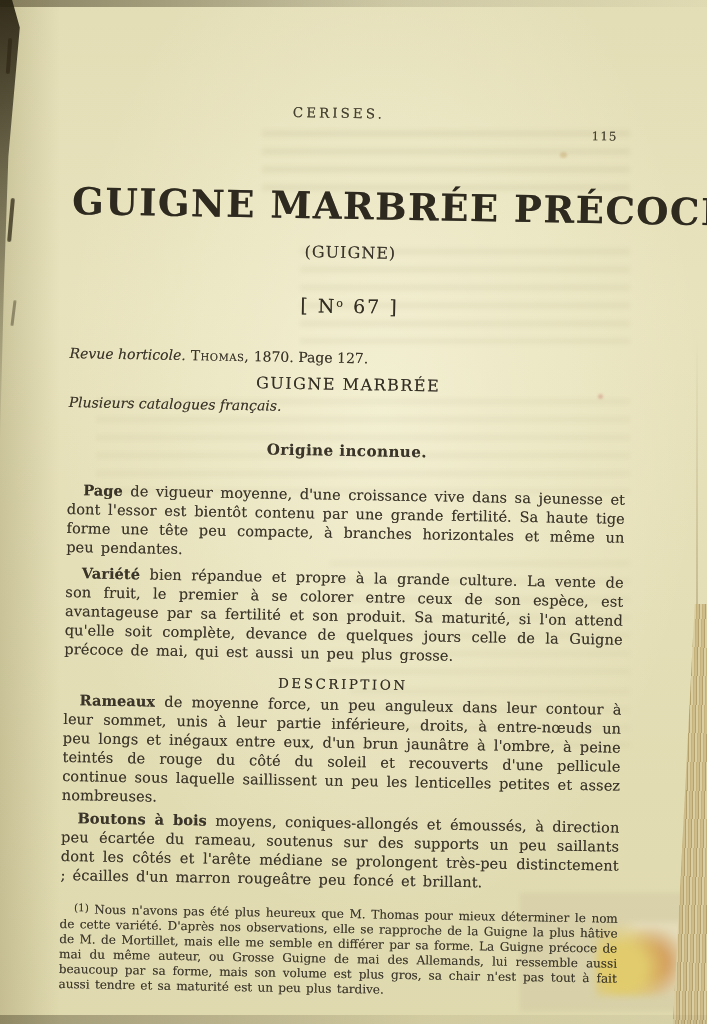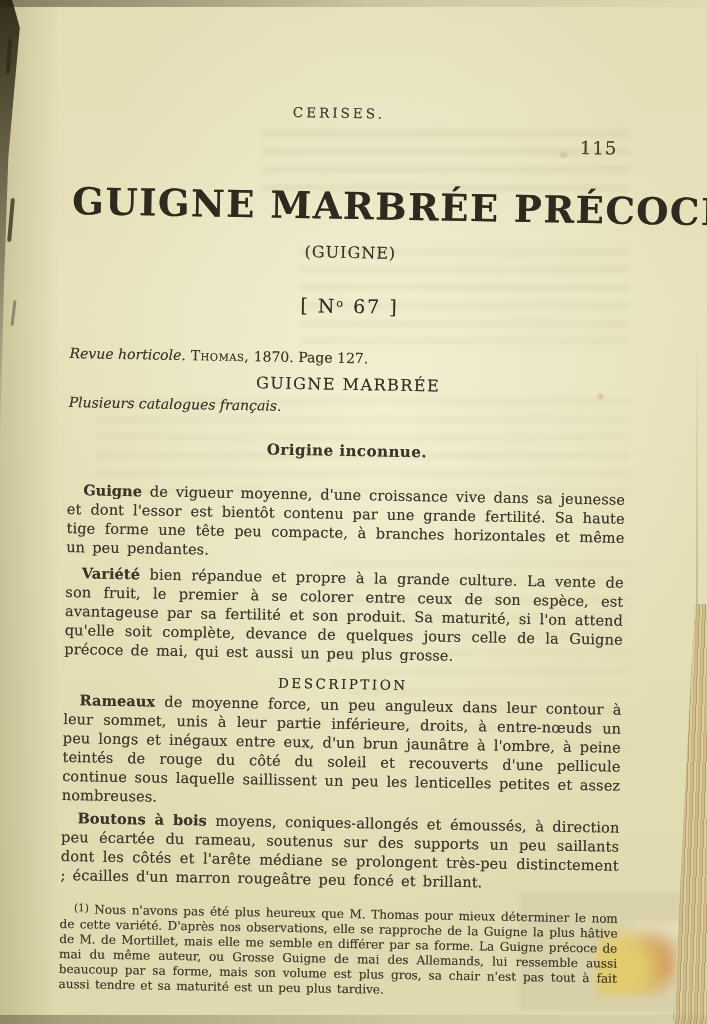--- a/index.html
+++ b/index.html
@@ -50,21 +50,21 @@
   .g5{left:350px;top:688px;width:280px;height:60px;opacity:.26;}
   .speck{position:absolute;border-radius:50%;}
   .s1{left:598px;top:394px;width:5px;height:5px;background:rgba(200,120,110,.4);filter:blur(1px);}
   .s2{left:560px;top:152px;width:7px;height:6px;background:rgba(190,150,90,.35);filter:blur(1px);}
   
   .page-content{position:absolute;left:74px;top:104px;width:558px;
         transform:rotate(1deg);transform-origin:40% 0;
         text-shadow:0 0 .5px rgba(58,52,41,.55);}
   .head{position:relative;height:46px;}
   .running-title{text-align:center;padding-right:28px;font-size:13.5px;letter-spacing:3px;color:#45402f;}
-  .page-number{position:absolute;right:14px;top:28px;font-size:18px;letter-spacing:1px;color:#45402f;}
+  .page-number{position:absolute;right:14px;top:20px;font-size:12px;letter-spacing:1px;color:#45402f;}
   h1.main-title{margin:36px 0 0 0;text-align:center;font-size:37px;font-weight:700;
         letter-spacing:1.5px;color:#2e2a20;line-height:1.05;white-space:nowrap;}
   .subtitle{margin-top:17px;text-align:center;font-size:16px;letter-spacing:1px;color:#39342a;}
   .catalog-number{margin-top:33px;text-align:center;font-size:19px;letter-spacing:2px;color:#332e24;}
   .catalog-number sup{font-size:11px;vertical-align:6px;}
   .reference{margin-top:33px;font-size:14px;}
   .reference .journal{font-style:italic;}
   .reference .author{font-variant:small-caps;letter-spacing:.5px;}
   .synonym-name{margin-top:9px;text-align:center;font-size:16px;letter-spacing:1.5px;color:#332e24;}
   .synonym-source{margin-top:5px;font-size:14px;font-style:italic;}
@@ -118,21 +118,21 @@
 
     <div class="catalog-number"><span>[ N</span><sup>o</sup><span> 67 ]</span></div>
 
     <div class="reference"><span class="journal">Revue horticole.</span><span class="author"> Thomas,</span><span> 1870. Page 127.</span></div>
 
     <div class="synonym-name">GUIGNE MARBRÉE</div>
     <div class="synonym-source">Plusieurs catalogues français.</div>
 
     <div class="origin">Origine inconnue.</div>
 
-    <p class="para p1"><span class="lead">Guigne</span><span> de vigueur moyenne, d'une croissance vive dans sa jeunesse et dont l'essor est bientôt contenu par une grande fertilité. Sa haute tige forme une tête peu compacte, à branches horizontales et même un peu pendantes.</span></p>
+    <p class="para p1"><span class="lead">Page</span><span> de vigueur moyenne, d'une croissance vive dans sa jeunesse et dont l'essor est bientôt contenu par une grande fertilité. Sa haute tige forme une tête peu compacte, à branches horizontales et même un peu pendantes.</span></p>
 
     <p class="para p2"><span class="lead">Variété</span><span> bien répandue et propre à la grande culture. La vente de son fruit, le premier à se colorer entre ceux de son espèce, est avantageuse par sa fertilité et son produit. Sa maturité, si l'on attend qu'elle soit complète, devance de quelques jours celle de la Guigne précoce de mai, qui est aussi un peu plus grosse.</span></p>
 
     <div class="description-heading">DESCRIPTION</div>
 
     <p class="para p3"><span class="lead">Rameaux</span><span> de moyenne force, un peu anguleux dans leur contour à leur sommet, unis à leur partie inférieure, droits, à entre-nœuds un peu longs et inégaux entre eux, d'un brun jaunâtre à l'ombre, à peine teintés de rouge du côté du soleil et recouverts d'une pellicule continue sous laquelle saillissent un peu les lenticelles petites et assez nombreuses.</span></p>
 
     <p class="para p4"><span class="lead">Boutons à bois</span><span> moyens, coniques-allongés et émoussés, à direction peu écartée du rameau, soutenus sur des supports un peu saillants dont les côtés et l'arête médiane se prolongent très-peu distinctement ; écailles d'un marron rougeâtre peu foncé et brillant.</span></p>
 
     <p class="footnote"><span class="fn-marker">(1)</span><span> Nous n'avons pas été plus heureux que M. Thomas pour mieux déterminer le nom de cette variété. D'après nos observations, elle se rapproche de la Guigne la plus hâtive de M. de Mortillet, mais elle me semble en différer par sa forme. La Guigne précoce de mai du même auteur, ou Grosse Guigne de mai des Allemands, lui ressemble aussi beaucoup par sa forme, mais son volume est plus gros, sa chair n'est pas tout à fait aussi tendre et sa maturité est un peu plus tardive.</span></p>

